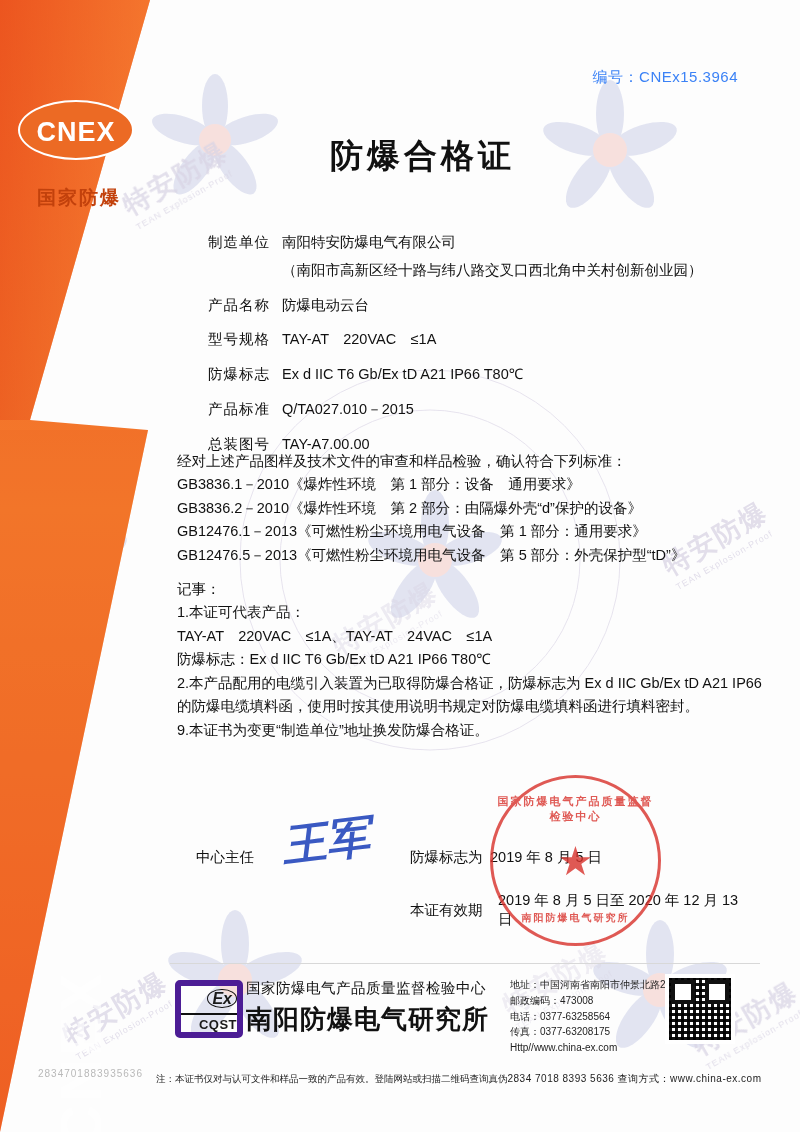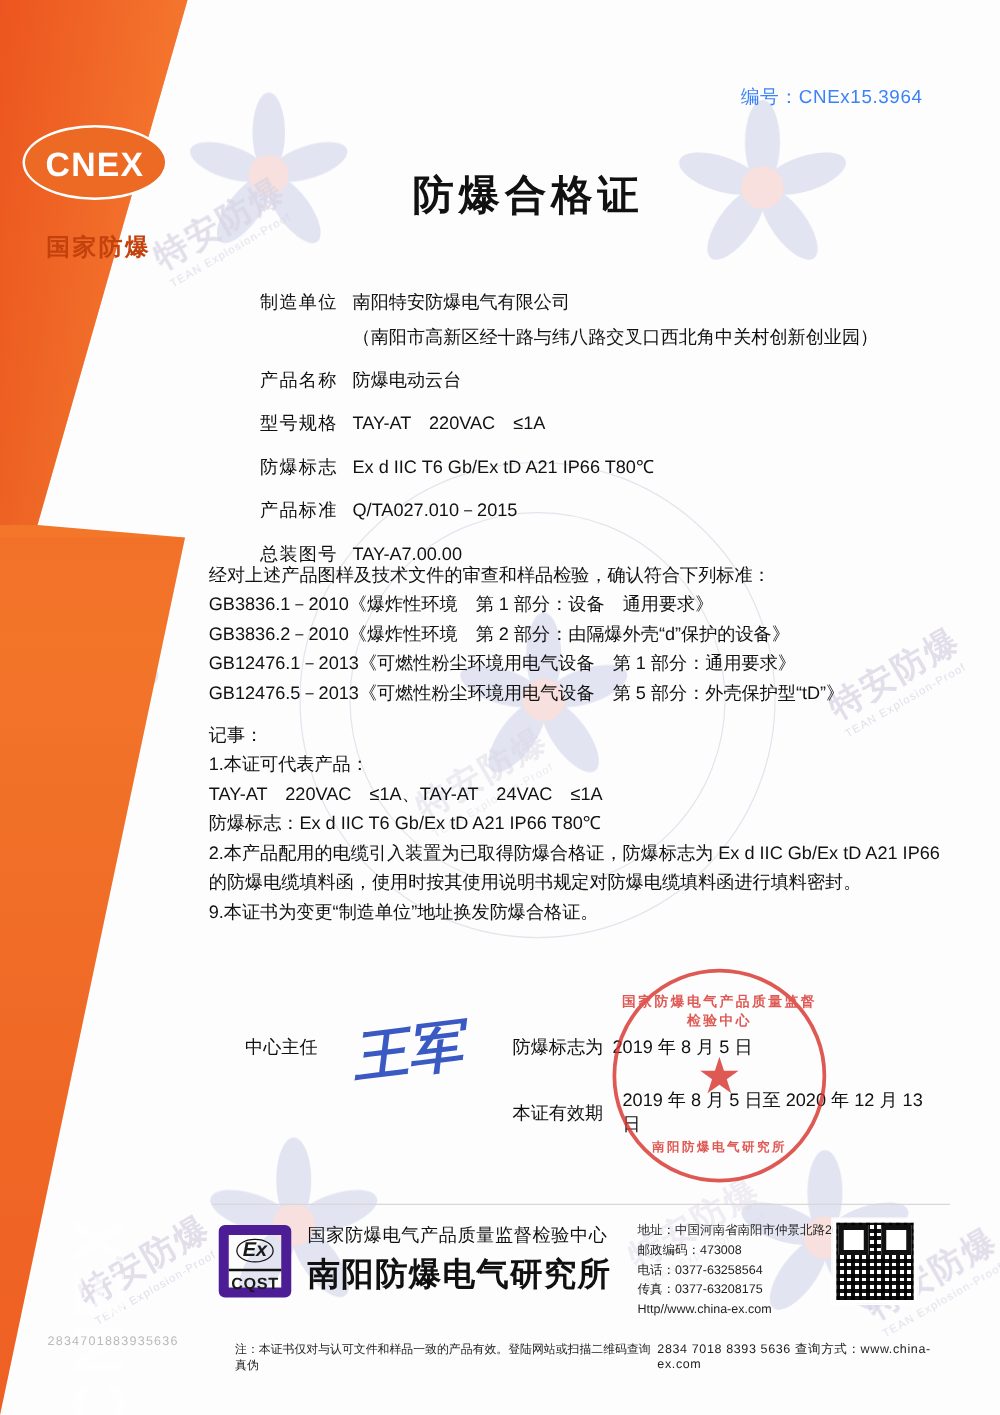--- a/index.html
+++ b/index.html
@@ -150,35 +150,35 @@
     flex: 1;
     color: #111;
   }
   .field-value .sub {
     display: block;
     margin-top: 6px;
   }
 
   .para {
     position: absolute;
-    left: 167px;
+    left: 177px;
     width: 600px;
     font-size: 14.5px;
     line-height: 1.62;
     color: #111;
   }
   .para p { margin: 0; }
   #standards-block { top: 450px; }
   #notes-block { top: 578px; }
 
   
   .sign-area {
     position: absolute;
     left: 196px;
-    top: 828px;
+    top: 848px;
     width: 560px;
     font-size: 14.5px;
     color: #111;
   }
   .sign-row {
     display: flex;
     align-items: center;
     margin-bottom: 24px;
   }
   .sign-label { width: 84px; }
@@ -251,25 +251,25 @@
     left: 170px;
     right: 30px;
     top: 975px;
     height: 120px;
     z-index: 6;
   }
   .ex-badge {
     position: absolute;
     left: 5px;
     top: 5px;
-    width: 58px;
+    width: 68px;
     height: 58px;
-    border: 8px solid #4c1d95;
+    border: 6px solid #4c1d95;
     border-radius: 5px;
-    text-align: center;
+    text-align: right;
     box-sizing: border-box;
   }
   .ex-badge .ex {
     font-size: 16px;
     font-weight: bold;
     font-style: italic;
     margin-top: 4px;
     display: block;
   }
   .ex-badge .ex span {
@@ -329,27 +329,27 @@
     position: absolute;
     width: 16px; height: 16px;
     border: 4px solid #111;
     background: #fff;
   }
   .qr::before { left: 2px; top: 2px; }
   .qr::after { right: 2px; top: 2px; }
 
   .disclaimer {
     position: absolute;
-    left: 188px;
+    left: 156px;
     right: 30px;
     top: 1072px;
     font-size: 9.5px;
     color: #222;
     display: flex;
-    justify-content: space-between;
+    justify-content: flex-start;
     align-items: baseline;
     z-index: 6;
   }
   .disclaimer .code {
     font-size: 10px;
     letter-spacing: .5px;
   }
   .sn {
     position: absolute;
     left: 38px;

